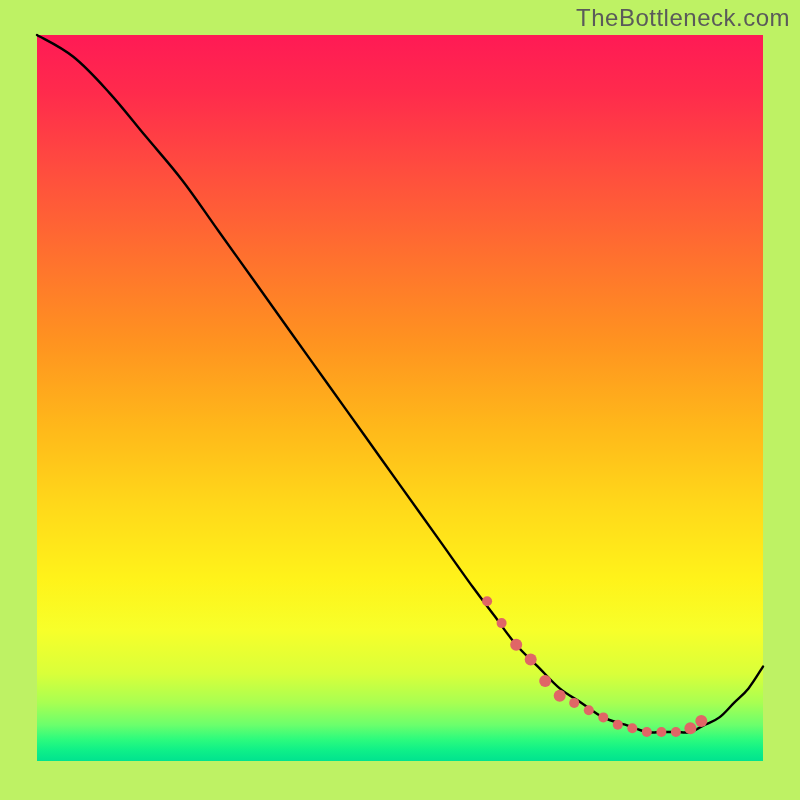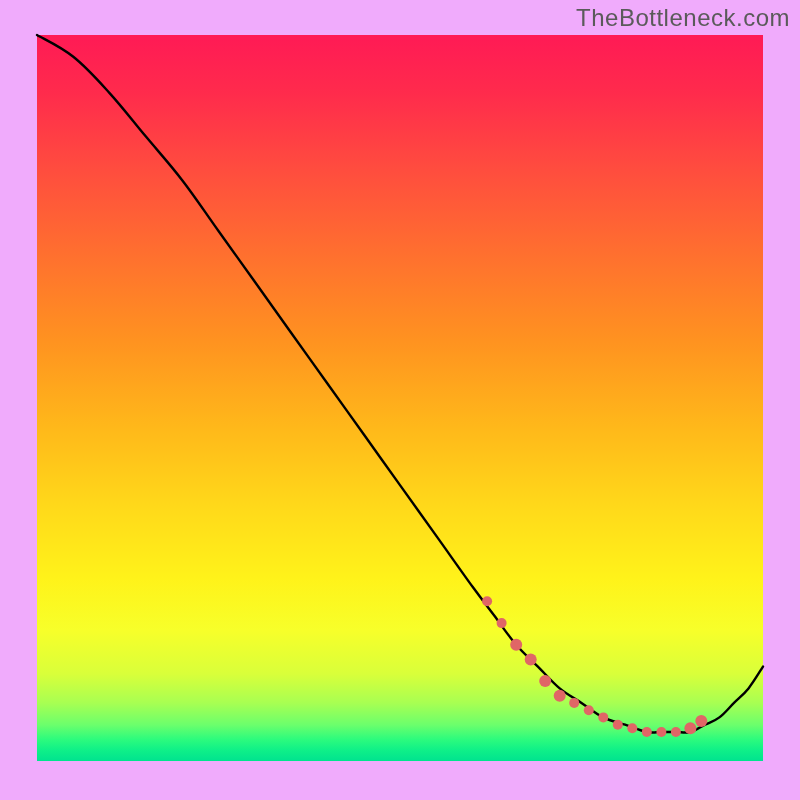--- a/index.html
+++ b/index.html
@@ -8,21 +8,21 @@
     width: 800px;
     height: 800px;
     background: #000;
     overflow: hidden;
     font-family: Arial, Helvetica, sans-serif;
   }
   .frame {
     position: relative;
     width: 800px;
     height: 800px;
-    background: #f0abfc;
+    background: #bef264;
   }
   .watermark {
     position: absolute;
     top: 4px;
     right: 10px;
     color: #5a5a5a;
     font-size: 24px;
     font-weight: 500;
     letter-spacing: 0.5px;
     user-select: none;

